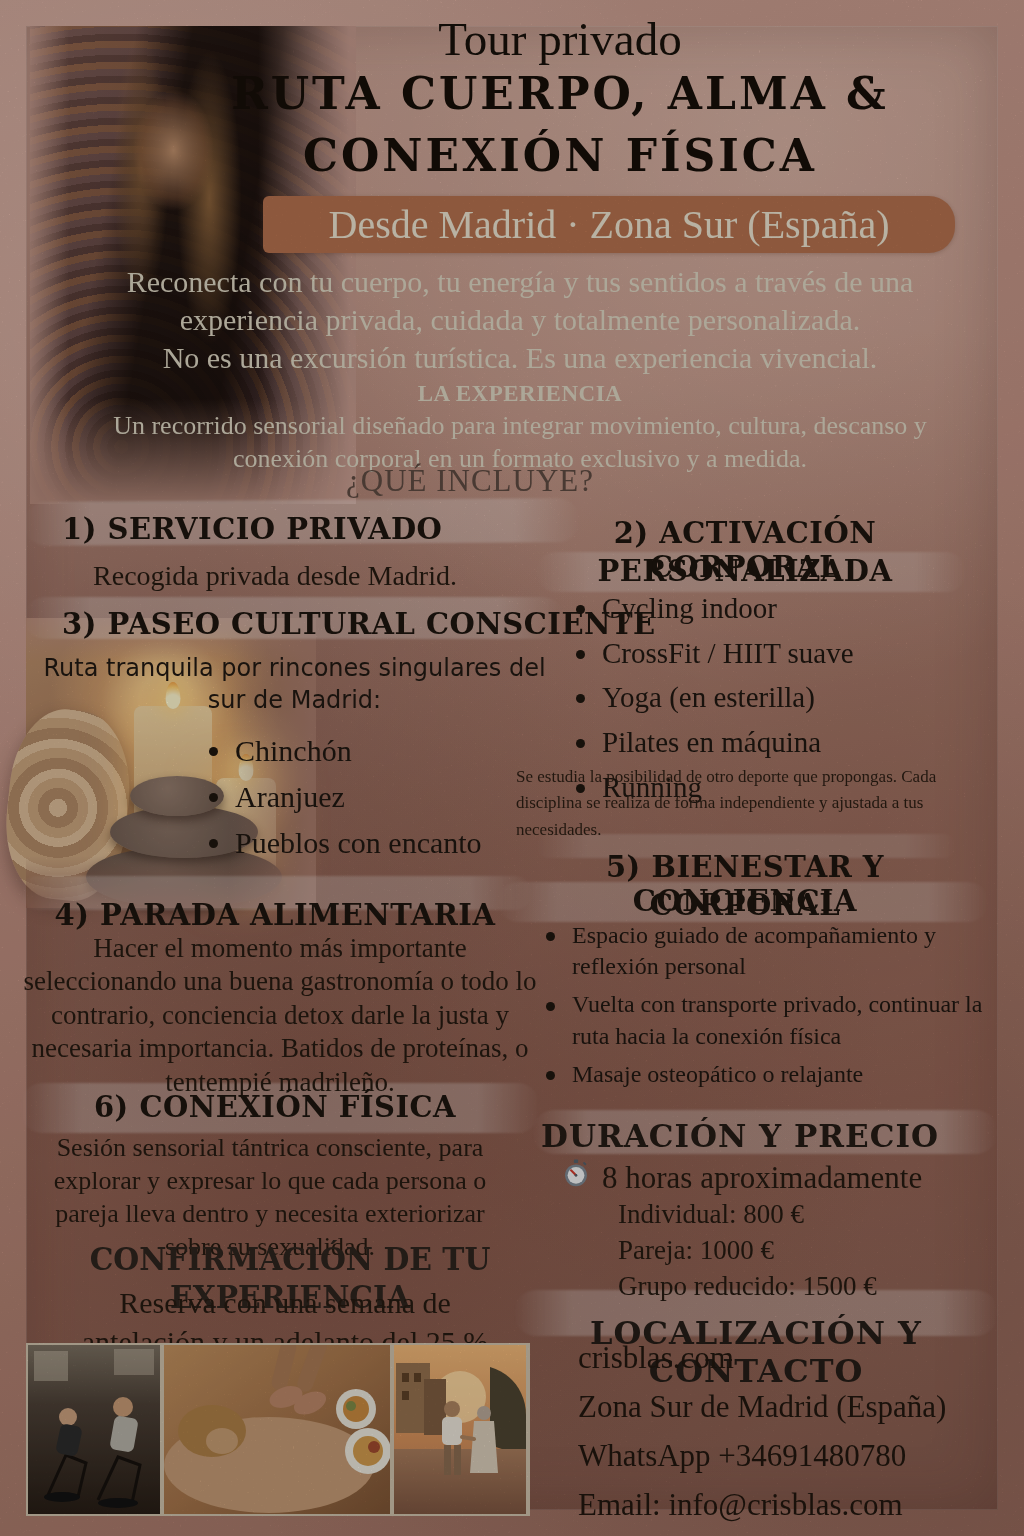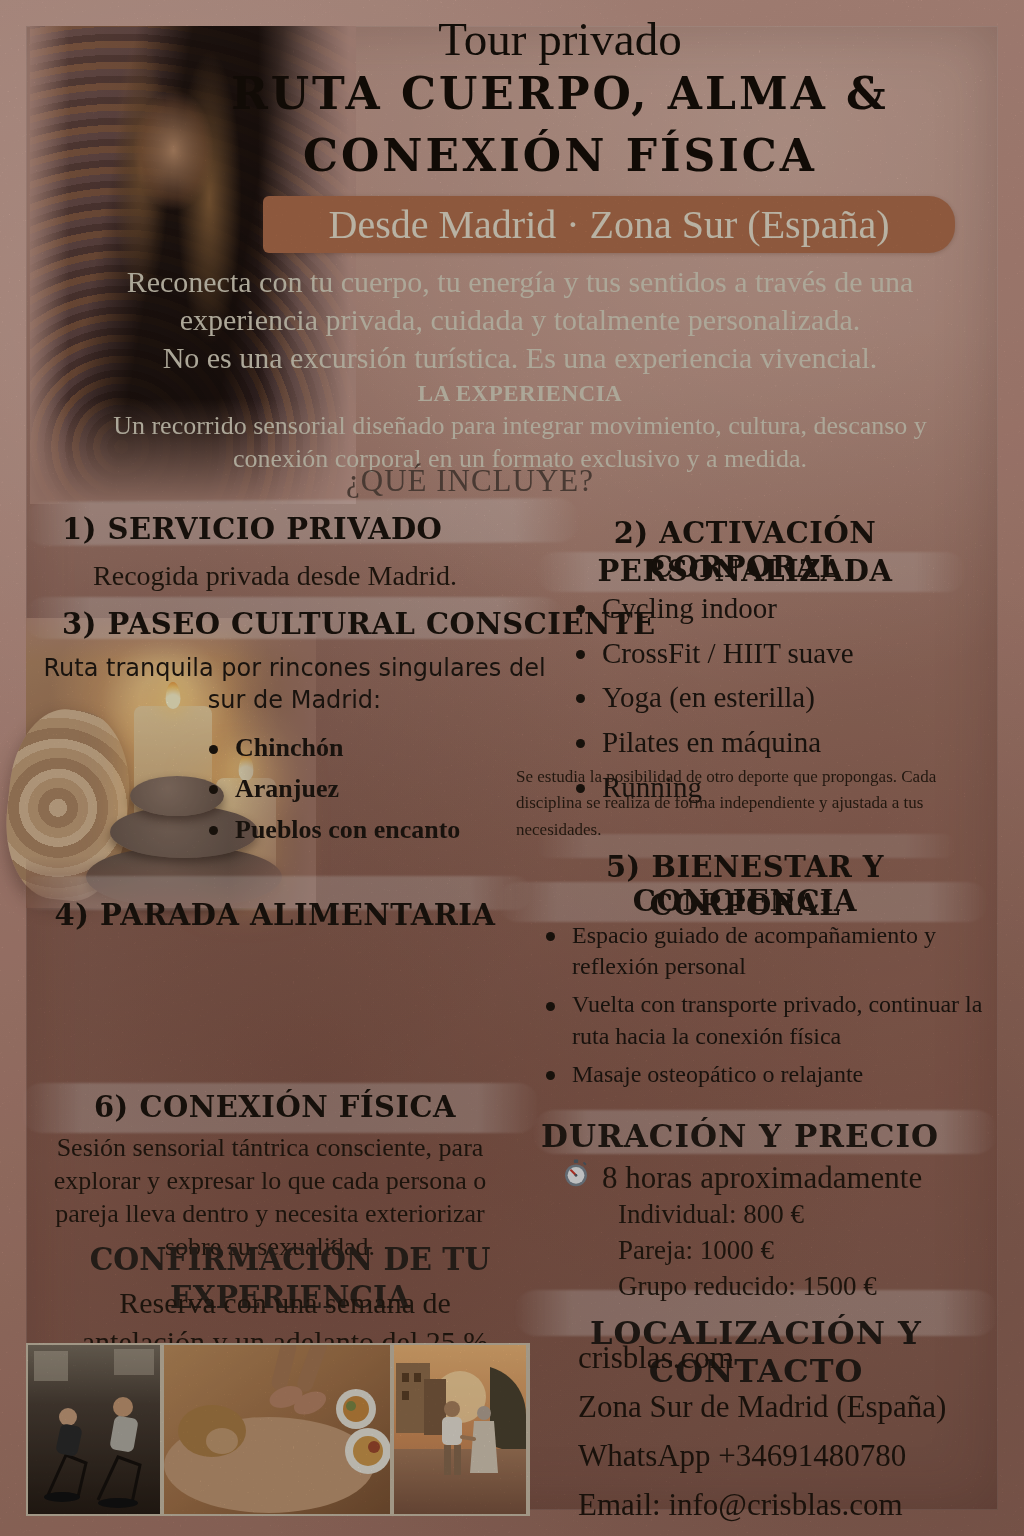--- a/index.html
+++ b/index.html
@@ -102,21 +102,21 @@
   .exp-text{ left:80px; top:409px; width:880px; font-size:26px; line-height:1.27; }
   .includes{ left:30px; top:463px; width:880px; font-size:31px; color:#5d4a41; letter-spacing:1px; }
 
   .h-num{ font-family:"DejaVu Serif", serif; font-weight:bold; color:#1c140d; font-size:29px; letter-spacing:.5px; }
   .body-txt{ color:#241910; }
 
   .s1-h{ left:62px; top:512px; }
   .s1-b{ left:40px; top:560px; width:470px; font-size:28px; }
   .s3-h{ left:62px; top:607px; }
   .s3-i{ left:42px; top:652px; width:505px; font-size:24px; line-height:1.35; font-family:"DejaVu Sans", sans-serif; color:#1f1812; }
-  .s3-list{ left:205px; top:731px; width:320px; font-size:26px;font-weight:bold; }
+  .s3-list{ left:205px; top:731px; width:320px; font-size:30px; }
   .s4-h{ left:40px; top:898px; width:470px; }
   .s4-b{ left:20px; top:932px; width:520px; font-size:27px; line-height:1.24; }
   .s6-h{ left:40px; top:1090px; width:470px; }
   .s6-b{ left:35px; top:1131px; width:470px; font-size:26px; line-height:1.27; }
   .conf-h{ left:12px; top:1240px; width:556px; font-size:32px; font-family:"DejaVu Serif", serif; font-weight:bold; color:#2c231d; transform:scaleX(.93); }
   .conf-b{ left:55px; top:1283px; width:460px; font-size:30px; line-height:1.3; }
 
   .s2-h1{ left:515px; top:516px; width:460px; }
   .s2-h2{ left:515px; top:554px; width:460px; }
   .s2-list{ left:572px; top:590px; width:390px; font-size:29px; }
@@ -188,20 +188,21 @@
 
   <div class="abs h-num s3-h">3) PASEO CULTURAL CONSCIENTE</div>
   <div class="abs center s3-i">Ruta tranquila por rincones singulares del sur de Madrid:</div>
   <ul class="abs bullets s3-list">
     <li>Chinchón</li>
     <li>Aranjuez</li>
     <li>Pueblos con encanto</li>
   </ul>
 
   <div class="abs center h-num s4-h">4) PARADA ALIMENTARIA</div>
+  <div class="abs center body-txt s4-b">Hacer el momento más importante seleccionando una buena gastronomía o todo lo contrario, conciencia detox darle la justa y necesaria importancia. Batidos de proteínas, o tentempié madrileño.</div>
 
   <div class="abs center h-num s6-h">6) CONEXIÓN FÍSICA</div>
   <div class="abs center body-txt s6-b">Sesión sensorial tántrica consciente, para explorar y expresar lo que cada persona o pareja lleva dentro y necesita exteriorizar sobre su sexualidad.</div>
 
   <div class="abs center conf-h">CONFIRMACIÓN DE TU EXPERIENCIA</div>
   <div class="abs center body-txt conf-b">Reserva con una semana de antelación y un adelanto del 25 %</div>
 
   <div class="abs center h-num s2-h1">2) ACTIVACIÓN CORPORAL</div>
   <div class="abs center h-num s2-h2">PERSONALIZADA</div>
   <ul class="abs bullets s2-list">

